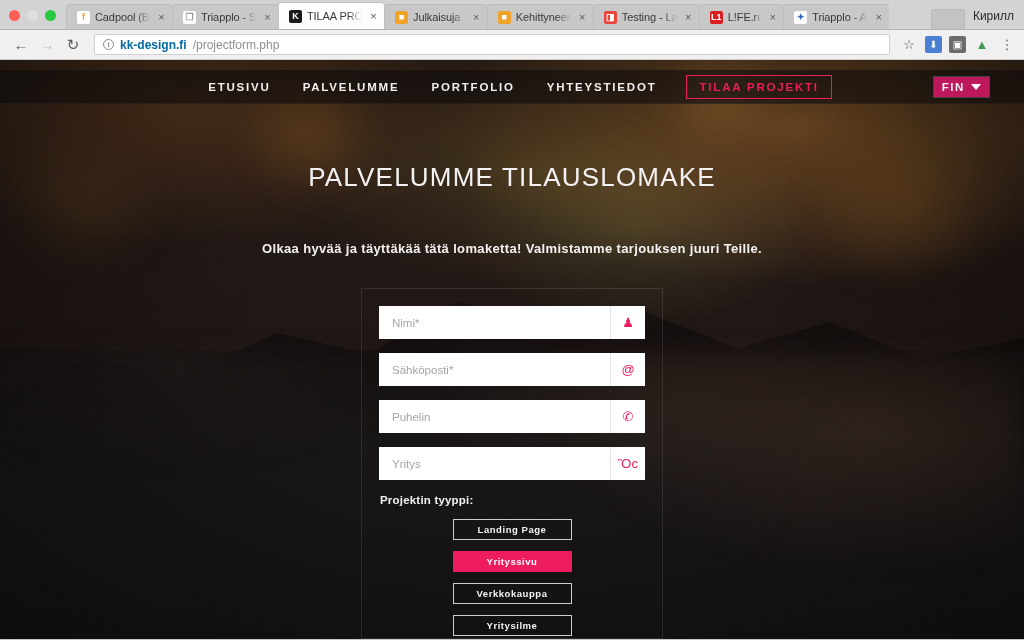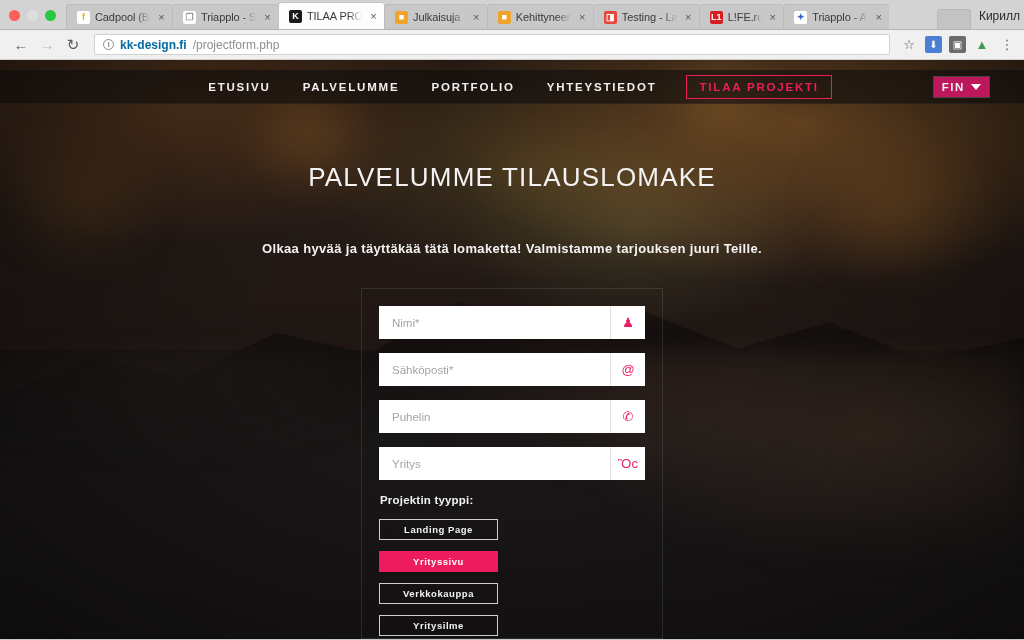--- a/index.html
+++ b/index.html
@@ -44,21 +44,21 @@
     font-size:11px; letter-spacing:-0.1px;
     -webkit-mask-image:linear-gradient(to right,#000 72%,transparent 97%);
             mask-image:linear-gradient(to right,#000 72%,transparent 97%);
   }
   .tab .tclose { font-size:11px; color:#5a5a5a; flex:0 0 9px; text-align:center; }
   .tab-newslot {
     width:34px; height:20px; background:#c4c3c3;
     border-top-left-radius:3px; border-top-right-radius:3px;
     border:1px solid #b9b8b8; border-bottom:none; margin-left:3px;
   }
-  .profile-name { font-size:12px; color:#2b2b2b; padding:0 4px 6px 8px; white-space:nowrap; }
+  .profile-name { font-size:12px; color:#2b2b2b; padding:0 10px 6px 8px; white-space:nowrap; }
 
   .toolbar {
     height:30px; background:#f1f0f0; display:flex; align-items:center;
     gap:0; padding:0 8px; border-bottom:1px solid #cfcece;
   }
   .navbtn {
     width:26px; height:26px; display:flex; align-items:center; justify-content:center;
     font-size:15px; color:#5d5d5d; flex:0 0 26px;
   }
   .navbtn.dim { color:#bdbdbd; }
@@ -170,21 +170,21 @@
     font-size:11.5px; color:#a6a3a3;
   }
   .field .ficon {
     width:35px; display:flex; align-items:center; justify-content:center;
     border-left:1px solid #e2e0e0; color:#ec1c5e; font-size:13px;
   }
   .typelabel {
     color:#f2f0f0; font-size:11.5px; font-weight:bold; text-align:left;
     margin:14px 0 13px 1px; letter-spacing:.2px;
   }
-  .typebtns { display:flex; flex-direction:column; gap:11px; padding-bottom:2px; }
+  .typebtns { display:flex; flex-direction:column; align-items:center; gap:11px; padding-bottom:2px; }
   .tbtn {
     width:119px; height:21px; display:flex; align-items:center; justify-content:center;
     font-size:9.5px; font-weight:bold; letter-spacing:.55px;
     border:1px solid #cfcccc; color:#f4f2f2; background:rgba(22,19,19,.28);
   }
   .tbtn.sel { background:#ec1c5e; border-color:#ec1c5e; color:#ffffff; }
 </style>
 </head>
 <body>
 

